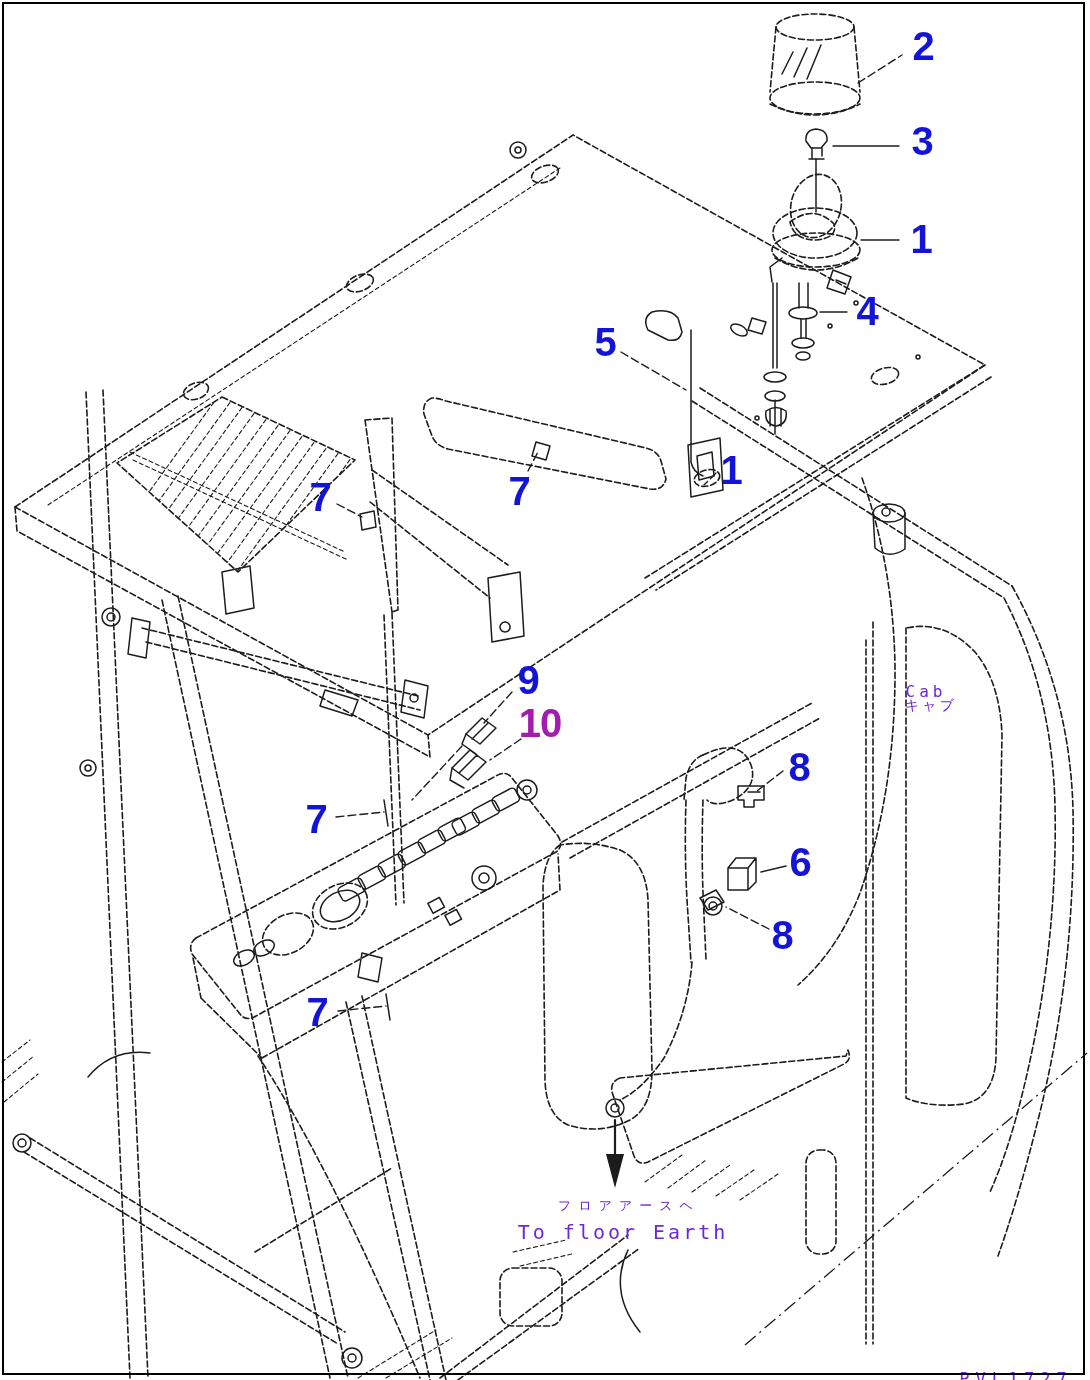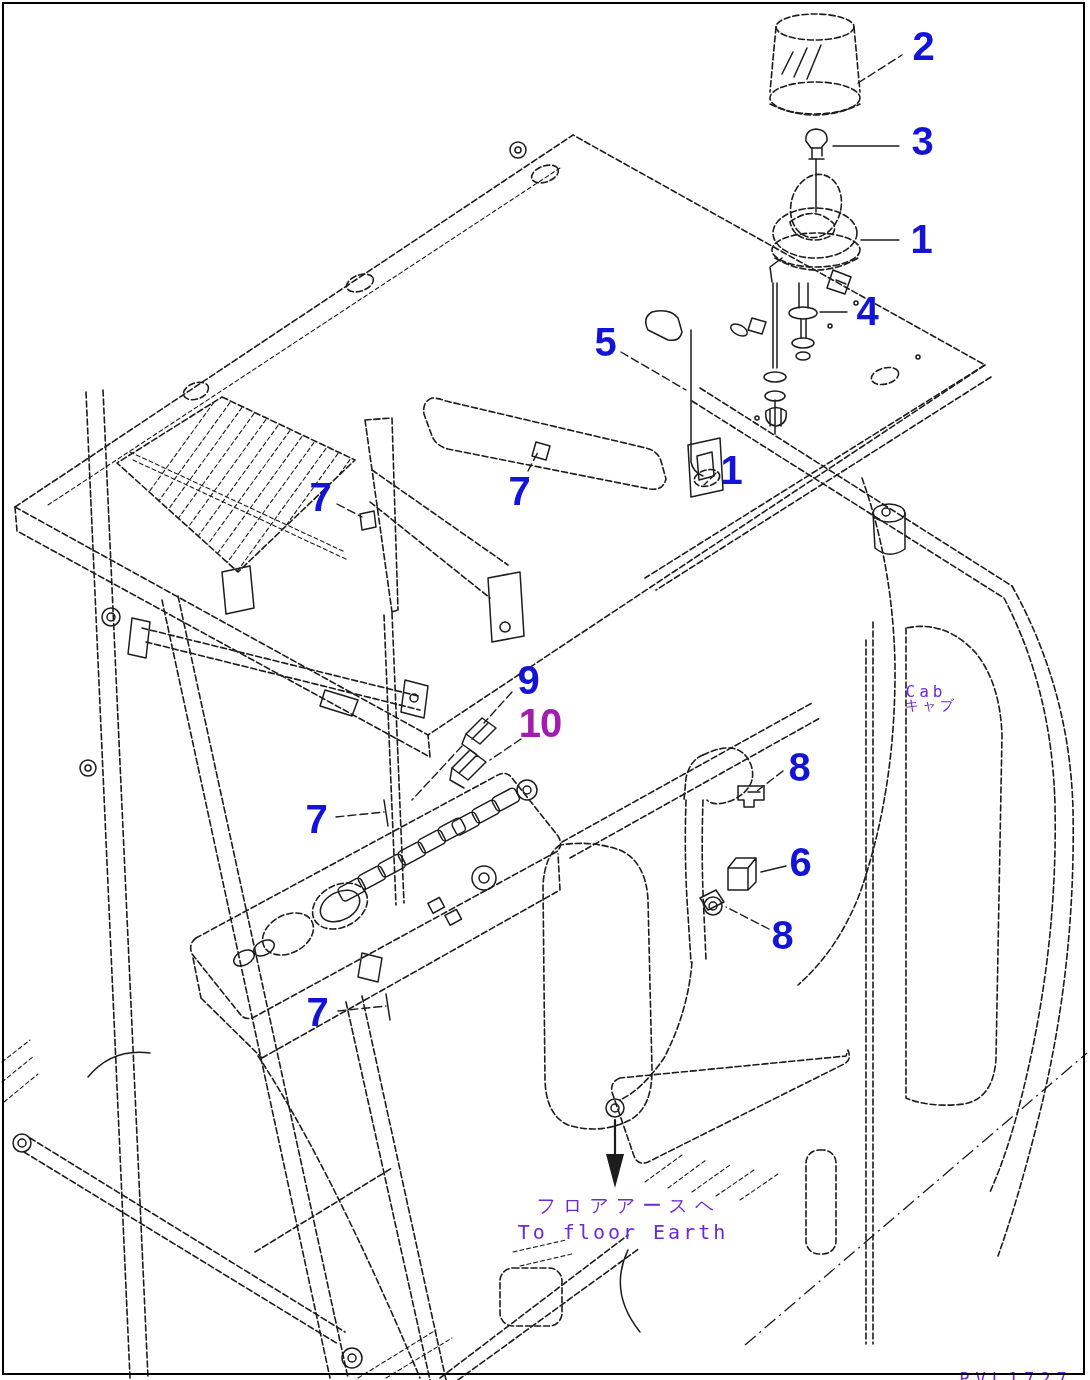--- a/index.html
+++ b/index.html
@@ -22,21 +22,21 @@
   .callout{
     position:absolute;transform:translate(-50%,-50%);
     font-weight:bold;font-size:40px;line-height:1;letter-spacing:-1px;
     font-family:"Liberation Sans", sans-serif;
   }
   .anno{
     position:absolute;transform:translate(-50%,-50%);
     color:#6d28d9;white-space:nowrap;
     font-family:"DejaVu Sans Mono","DejaVu Sans",monospace;
   }
-  .anno.jp1{font-size:19px;letter-spacing:7px;}
+  .anno.jp1{font-size:13px;letter-spacing:7px;}
   .anno.en1{font-size:20px;letter-spacing:3px;text-align:right;}
   .anno.jp2{font-size:14px;letter-spacing:3px;}
   .anno.en2{font-size:16px;letter-spacing:4px;}
   .anno.code{font-size:17px;letter-spacing:6px;}
 </style>
 </head>
 <body>
 
 <div class="stage">
 

